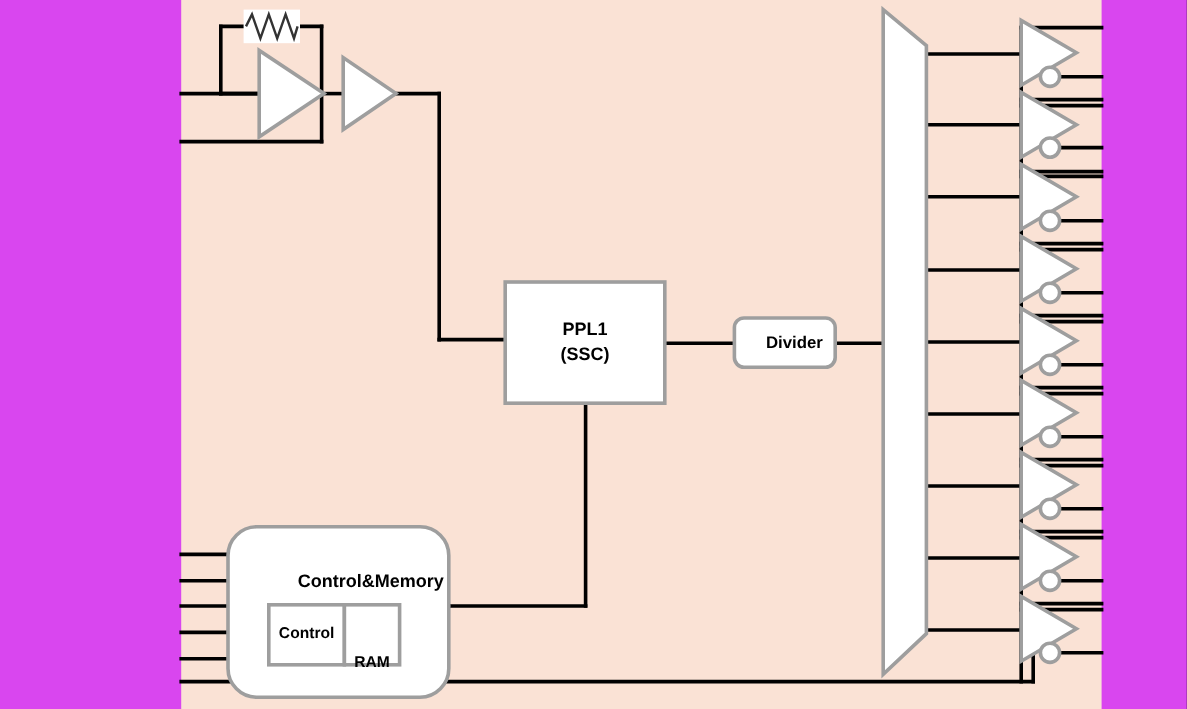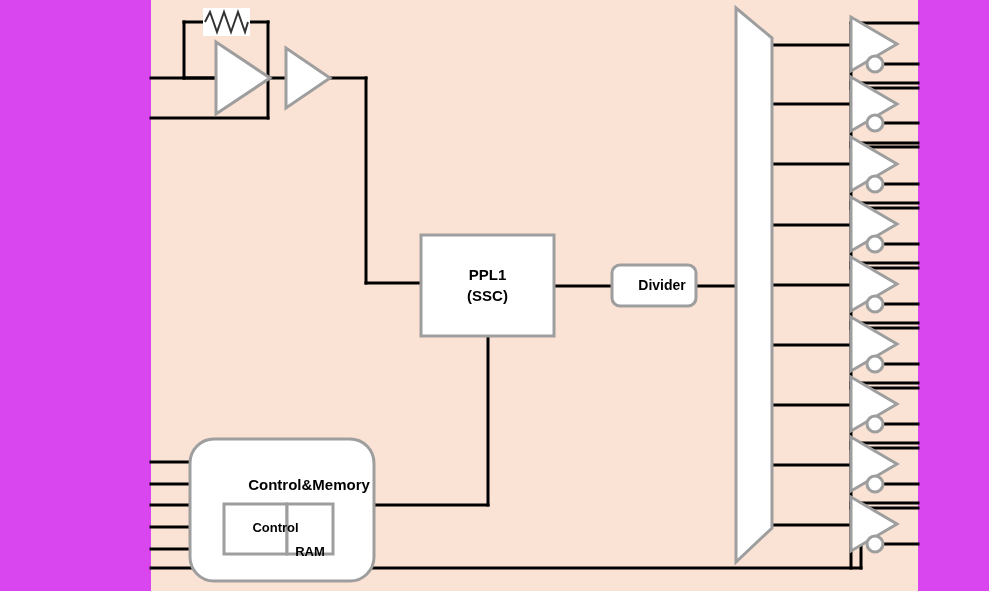--- a/index.html
+++ b/index.html
@@ -152,17 +152,17 @@
 
   <div class="lbl" style="left:421px;top:264px;width:133px;font-size:15px;line-height:21px;">
     <span>PPL1</span><br>
     <span>(SSC)</span>
   </div>
 
   <div class="lbl" style="left:612px;top:277px;width:100px;font-size:14px;">Divider</div>
 
   <div class="lbl" style="left:190px;top:476px;width:184px;font-size:15px;margin-left:27px;">Control&amp;Memory</div>
 
-  <div class="lbl" style="left:224px;top:520px;width:63px;font-size:13px;margin-left:20px;">Control</div>
+  <div class="lbl" style="left:224px;top:520px;width:63px;font-size:13px;">Control</div>
 
   <div class="lbl" style="left:287px;top:544px;width:46px;font-size:13px;">RAM</div>
 
 </div>
 
 </body></html>

